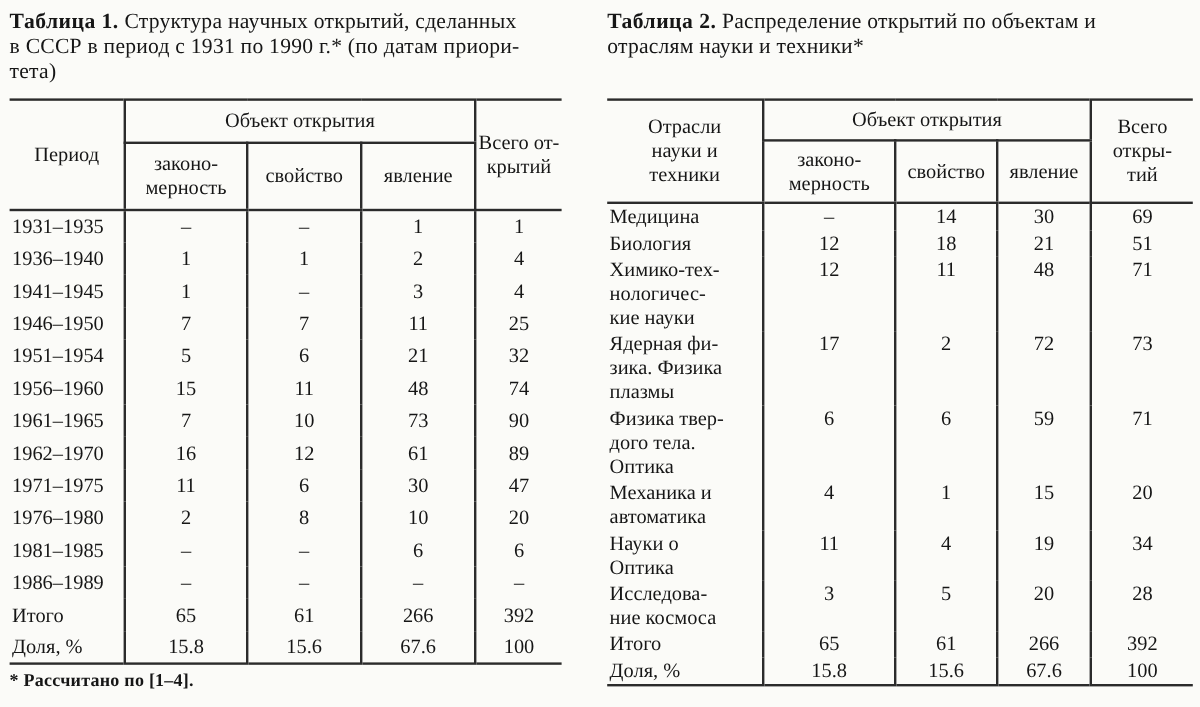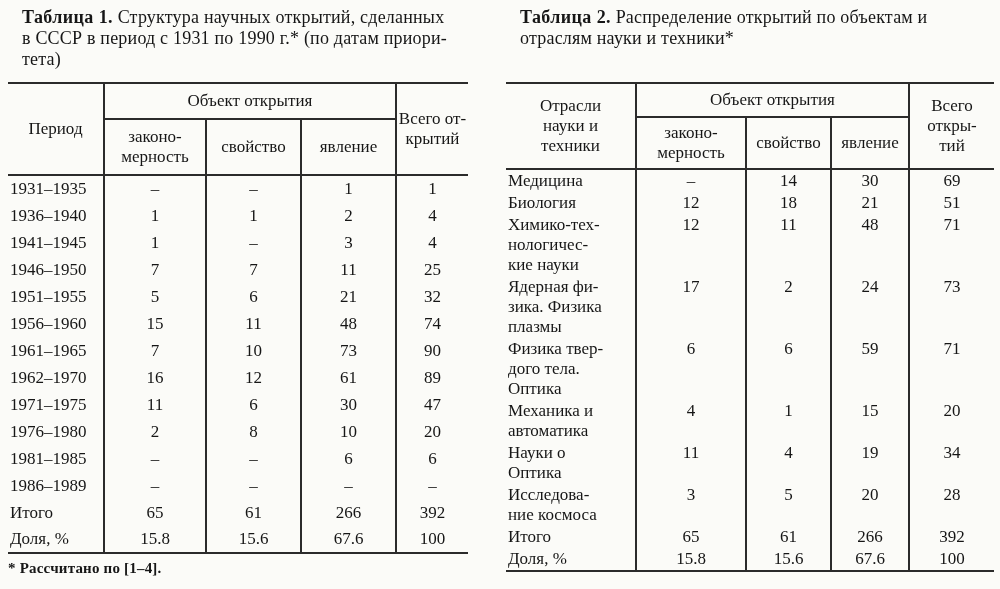--- a/index.html
+++ b/index.html
@@ -13,21 +13,21 @@
     width:1000px;height:589px;overflow:hidden;
     background:var(--paper);
     color:var(--ink);
     font-family:"Liberation Serif","DejaVu Serif",serif;
   }
   .page{display:flex;padding:5px 8px 0 8px;gap:38px;}
   .panel{display:flex;flex-direction:column;}
   .panel-1{width:460px;}
   .panel-2{width:488px;gap:21px;}
   .tbl-title{
-    margin:2px 0 12px 14px;
+    margin:2px 0 12px 0;
     font-size:18px;line-height:21px;
     letter-spacing:.2px;
   }
   .tbl-title .title-text{white-space:pre-line;}
   .tbl-title strong{letter-spacing:.4px;}
   table.t{
     border-collapse:collapse;table-layout:fixed;width:100%;
     border-top:2px solid var(--line);
     border-bottom:2px solid var(--line);
     font-size:17px;
@@ -112,21 +112,21 @@
             <td class="num">4</td>
           </tr>
           <tr>
             <td class="stub">1946–1950</td>
             <td class="num">7</td>
             <td class="num">7</td>
             <td class="num">11</td>
             <td class="num">25</td>
           </tr>
           <tr>
-            <td class="stub">1951–1955</td>
+            <td class="stub">1951–1954</td>
             <td class="num">5</td>
             <td class="num">6</td>
             <td class="num">21</td>
             <td class="num">32</td>
           </tr>
           <tr>
             <td class="stub">1956–1960</td>
             <td class="num">15</td>
             <td class="num">11</td>
             <td class="num">48</td>
@@ -247,21 +247,21 @@
             <td class="num">11</td>
             <td class="num">48</td>
             <td class="num">71</td>
           </tr>
           <tr>
             <td class="stub">Ядерная фи-
 зика. Физика
 плазмы</td>
             <td class="num">17</td>
             <td class="num">2</td>
-            <td class="num">24</td>
+            <td class="num">72</td>
             <td class="num">73</td>
           </tr>
           <tr>
             <td class="stub">Физика твер-
 дого тела.
 Оптика</td>
             <td class="num">6</td>
             <td class="num">6</td>
             <td class="num">59</td>
             <td class="num">71</td>

